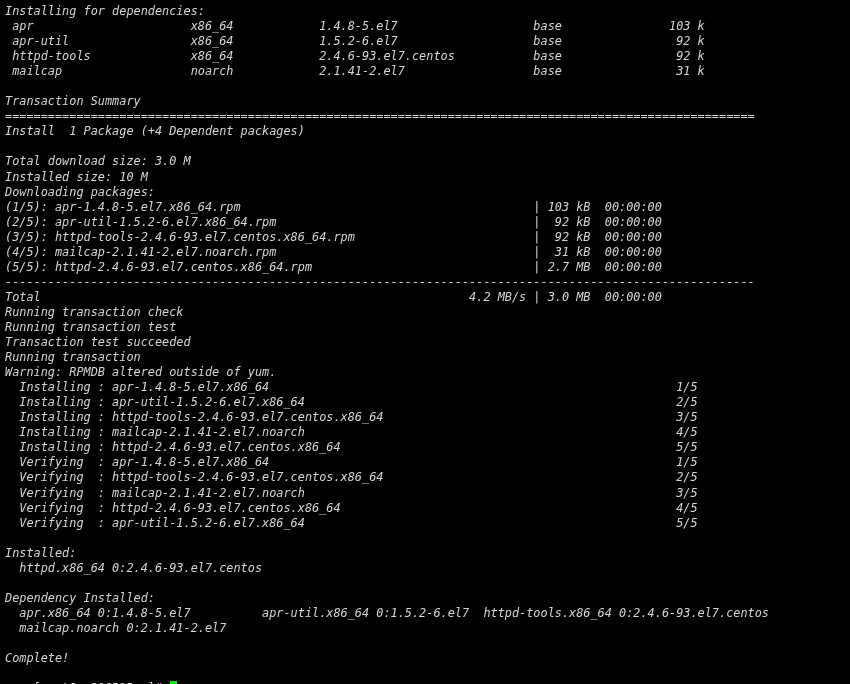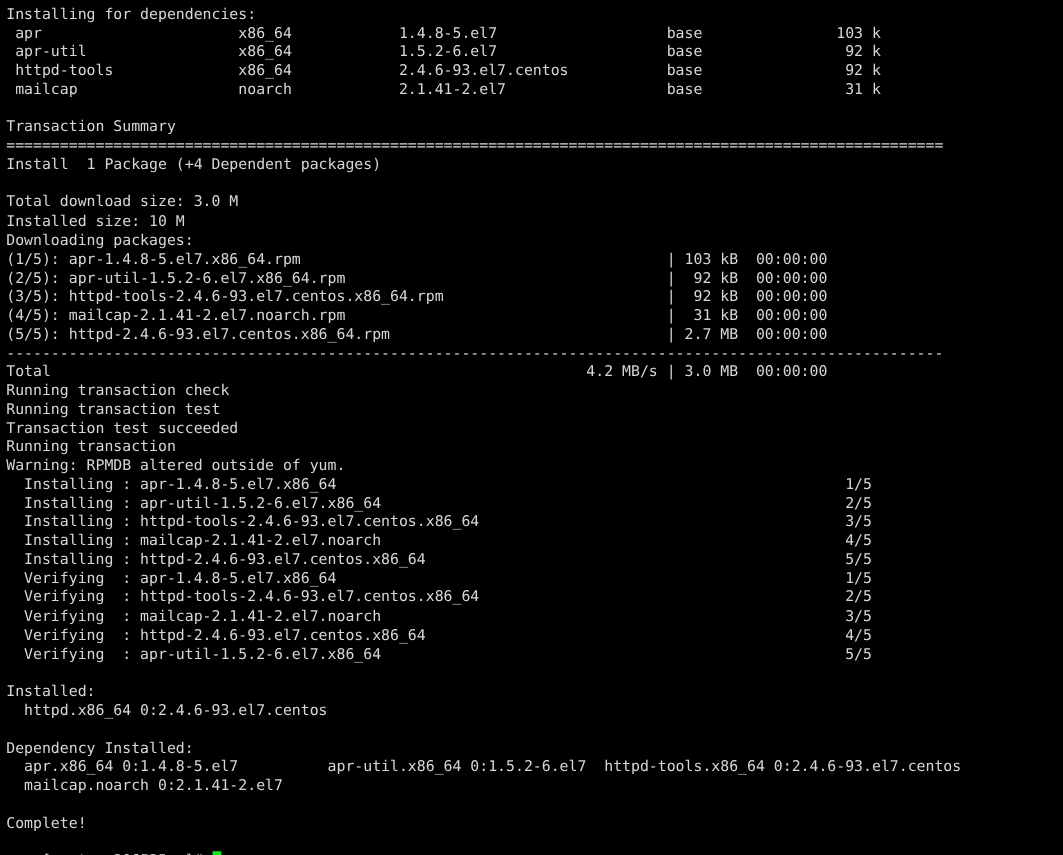--- a/index.html
+++ b/index.html
@@ -25,20 +25,21 @@
     letter-spacing: 0px;
     padding: 4px 0 0 5px;
     box-sizing: border-box;
     white-space: pre;
     overflow: hidden;
   }
   .line {
     height: 15.05px;
     white-space: pre;
     font-family: "DejaVu Sans Mono", "Liberation Mono", monospace;
+    font-style: italic;
   }
   .line.blank {
     color: transparent;
   }
   .cursor {
     display: inline-block;
     width: 7.2px;
     height: 14px;
     background: #19e619;
     vertical-align: -3px;

